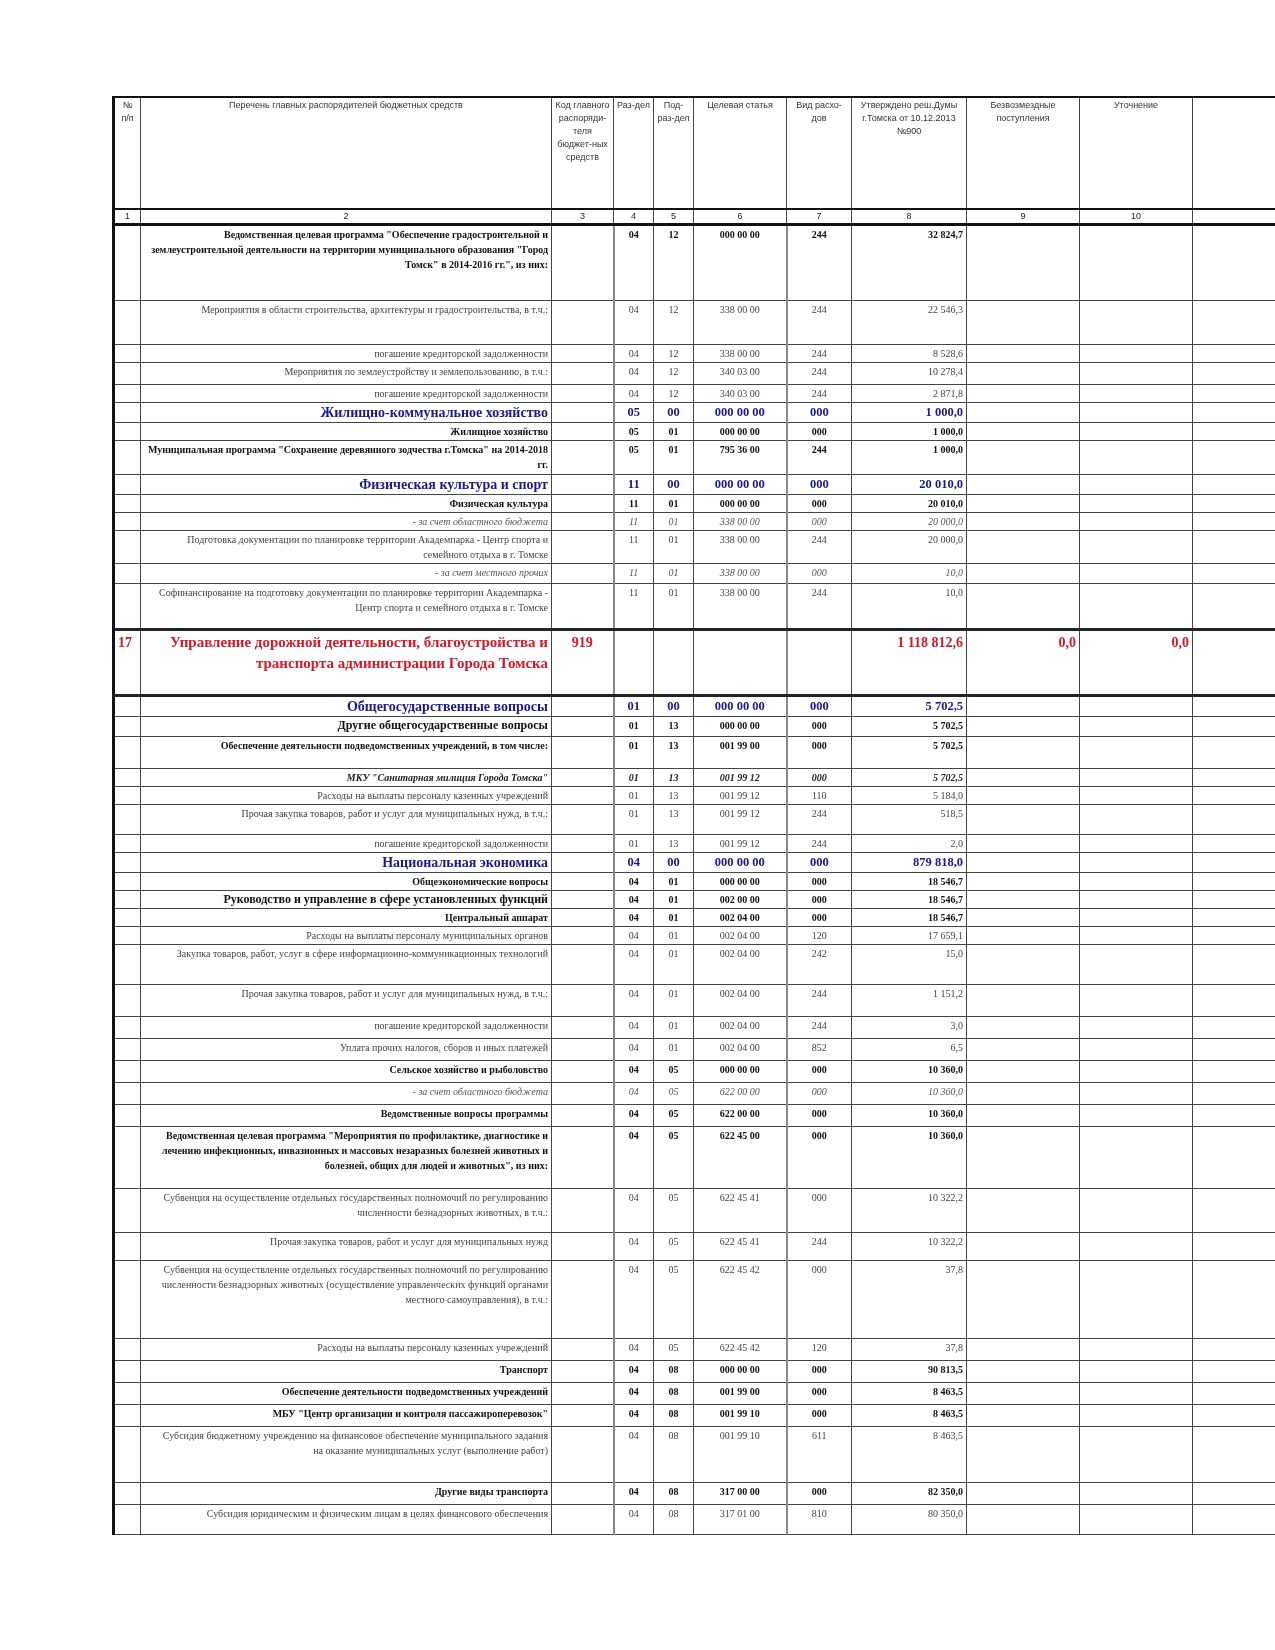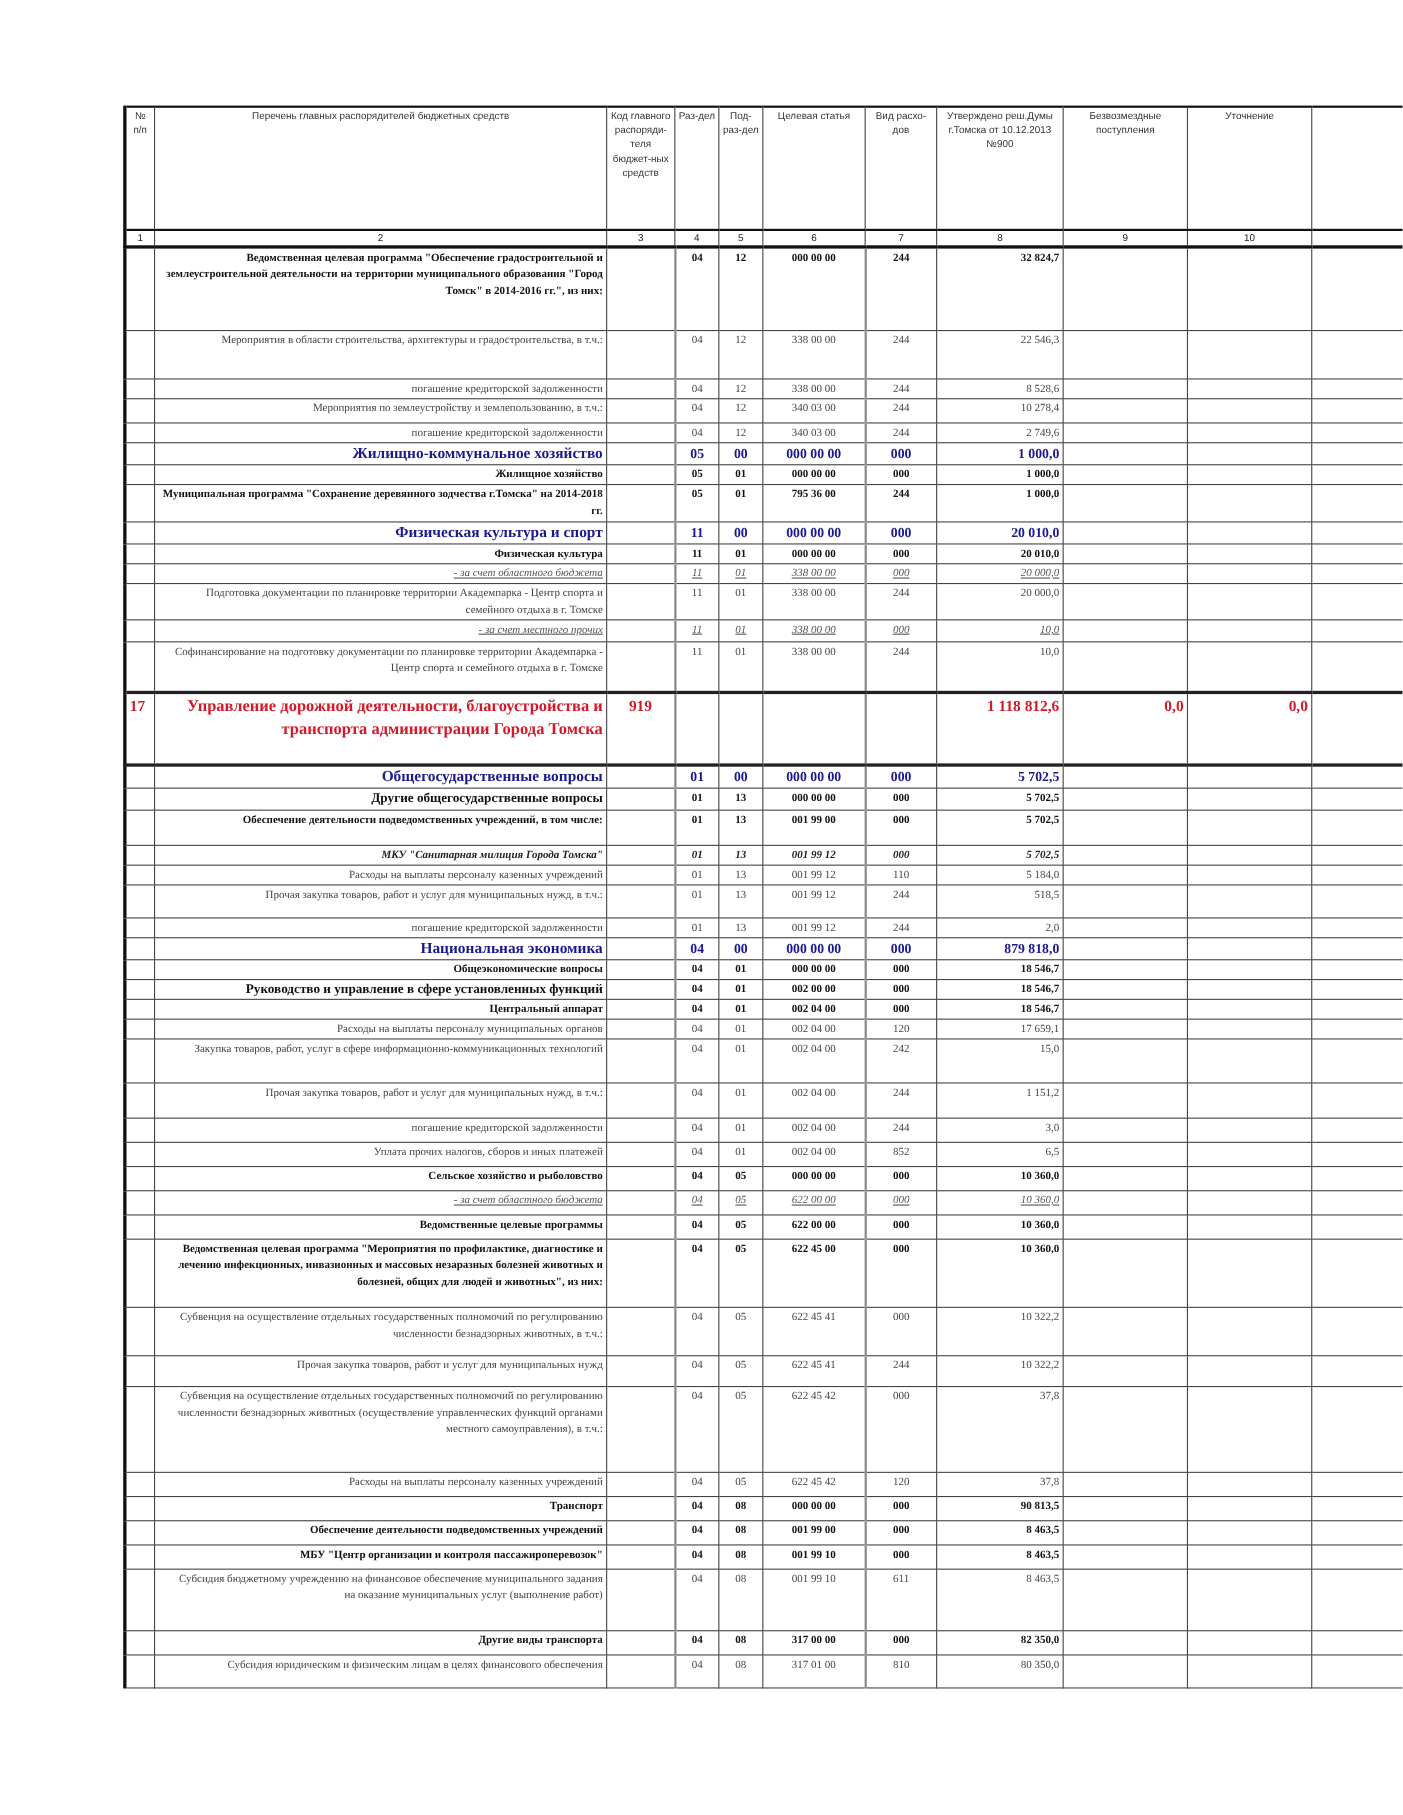--- a/index.html
+++ b/index.html
@@ -12,21 +12,21 @@
   td.c1 { border-left: 3px solid #111; text-align: left; }
   td.c2 { text-align: right; }
   td.c3 { text-align: center; }
   td.cn { text-align: center; }
   td.c8 { text-align: right; }
   td.c9, td.c10 { text-align: right; }
   td.c4, td.c7 { border-left-color: #888; border-left-width: 2px; }
   
   tr.bold td { font-weight: bold; color: #111; }
   tr.plain td { color: #444; }
-  tr.italic td { font-style: italic; color: #555; text-decoration: underline; }
+  tr.italic td { font-style: italic; color: #555; }
   tr.italicbold td { font-style: italic; font-weight: bold; color: #222; }
   tr.section td { font-weight: bold; color: #1a1a8c; font-size: 12.5px; line-height: 17px; }
   tr.section td.c2 { font-size: 14px; }
   tr.big td.c2 { font-size: 12px; }
   tr.grbs td { font-weight: bold; color: #d21a2a; font-size: 14px; line-height: 21px; border-top: 3px solid #222; border-bottom: 3px solid #222; }
   tr.grbs td.c2 { font-size: 15px; }
   tr.grbs td.c1 { font-size: 14px; }
   td.c2.indent { padding-left: 10px; }
 </style>
 </head>
@@ -129,21 +129,21 @@
     <td class="c10"></td>
   </tr>
         <tr class="plain" style="height: 16px;">
     <td class="c1"></td>
     <td class="c2 indent">погашение кредиторской задолженности</td>
     <td class="c3"></td>
     <td class="cn c4">04</td>
     <td class="cn">12</td>
     <td class="cn">340 03 00</td>
     <td class="cn c7">244</td>
-    <td class="c8">2 749,6</td>
+    <td class="c8">2 871,8</td>
     <td class="c9"></td>
     <td class="c10"></td>
     <td class="c10"></td>
   </tr>
         <tr class="section" style="height: 18px;">
     <td class="c1"></td>
     <td class="c2">Жилищно-коммунальное хозяйство</td>
     <td class="c3"></td>
     <td class="cn c4">05</td>
     <td class="cn">00</td>
@@ -500,21 +500,21 @@
     <td class="cn">05</td>
     <td class="cn">622 00 00</td>
     <td class="cn c7">000</td>
     <td class="c8">10 360,0</td>
     <td class="c9"></td>
     <td class="c10"></td>
     <td class="c10"></td>
   </tr>
         <tr class="bold" style="height: 22px;">
     <td class="c1"></td>
-    <td class="c2">Ведомственные целевые программы</td>
+    <td class="c2">Ведомственные вопросы программы</td>
     <td class="c3"></td>
     <td class="cn c4">04</td>
     <td class="cn">05</td>
     <td class="cn">622 00 00</td>
     <td class="cn c7">000</td>
     <td class="c8">10 360,0</td>
     <td class="c9"></td>
     <td class="c10"></td>
     <td class="c10"></td>
   </tr>

